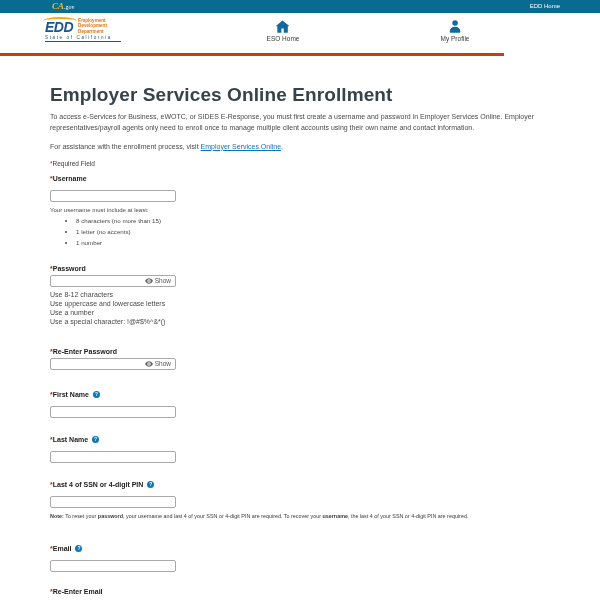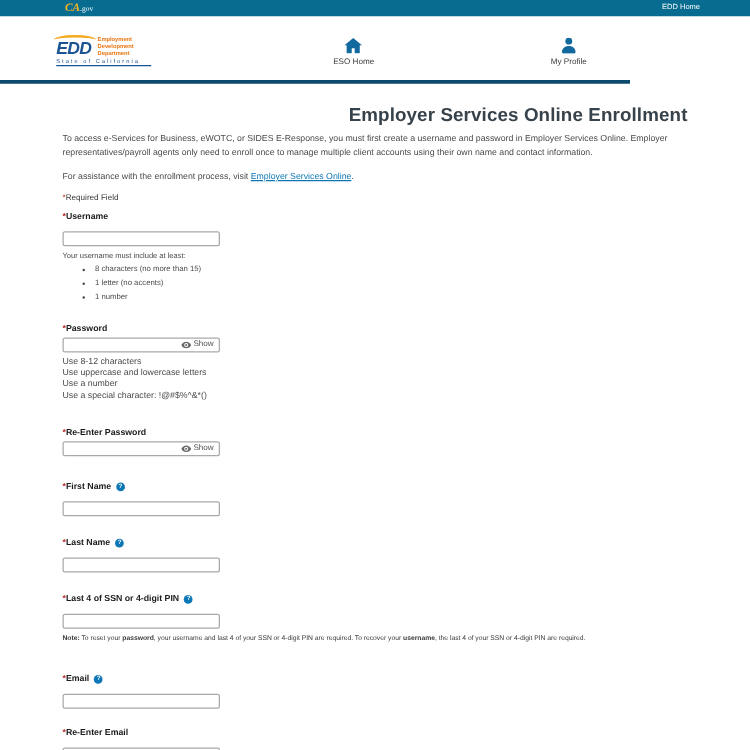--- a/index.html
+++ b/index.html
@@ -20,22 +20,22 @@
     font-family:"Liberation Serif", serif; font-style:italic; font-weight:bold;
     font-size:9px; color:#FDB81E;
   }
   .ca-logo .gov { font-size:6px; color:#fff; font-style:normal; font-weight:normal; }
   .topbar-link {
     position:absolute; right:40px; top:0; height:13px; line-height:13px;
     font-size:6px; color:#fff; text-decoration:none; cursor:pointer;
   }
   
   .siteheader {
-    position:absolute; top:24px; left:0; width:504px; height:43px;
-    background:#fff; border-bottom:3px solid #0c4a6e;
+    position:absolute; top:13px; left:0; width:504px; height:43px;
+    background:#fff; border-bottom:3px solid #c2410c;
   }
   .edd-logo { position:absolute; left:45px; top:4px; width:76px; cursor:pointer; }
   .edd-logo-top { display:flex; align-items:flex-end; }
   .edd-acronym {
     font-size:14px; font-weight:bold; font-style:italic; color:#1A5493;
     letter-spacing:-0.5px; line-height:1; position:relative; padding:3px 2px 0 0;
   }
   .edd-swoosh {
     position:absolute; top:0; left:-2px; width:34px; height:4px;
     border-top:2px solid #F5A91C; border-radius:50%/100% 100% 0 0;
@@ -49,22 +49,22 @@
     position:absolute; top:6px; text-align:center; cursor:pointer;
     transform:translateX(-50%); color:#3a3a3a;
   }
   .nav-item .icn { display:block; height:14px; }
   .nav-item .lbl { display:block; font-size:6.5px; margin-top:2px; }
   .nav-eso { left:283px; }
   .nav-profile { left:455px; }
   
   main { position:absolute; top:59px; left:0; width:600px; padding:25px 50px 0 50px; }
   h1 {
-    margin:0; font-size:15px; font-weight:600; color:#37424A;
-    font-family:"Liberation Sans", sans-serif; letter-spacing:0.1px;text-align:right;
+    margin:0; font-size:19px; font-weight:600; color:#37424A;
+    font-family:"Liberation Sans", sans-serif; letter-spacing:0.1px;
   }
   .intro { margin:6px 0 0 0; width:502px; font-size:7px; line-height:1.55; color:#4a4a4a; }
   .assist { margin:9px 0 0 0; font-size:7px; color:#4a4a4a; }
   .link { color:#0D77B5; text-decoration:underline; cursor:pointer; }
   .reqfield { margin:10px 0 0 0; font-size:6.5px; color:#3a3a3a; }
   .req { color:#B22C27; }
   .field { margin-top:0; }
   .label { font-size:7px; font-weight:bold; color:#1b1b1b; margin-bottom:3px; display:flex; align-items:center; }
   .help-icon {
     display:inline-flex; align-items:center; justify-content:center;

